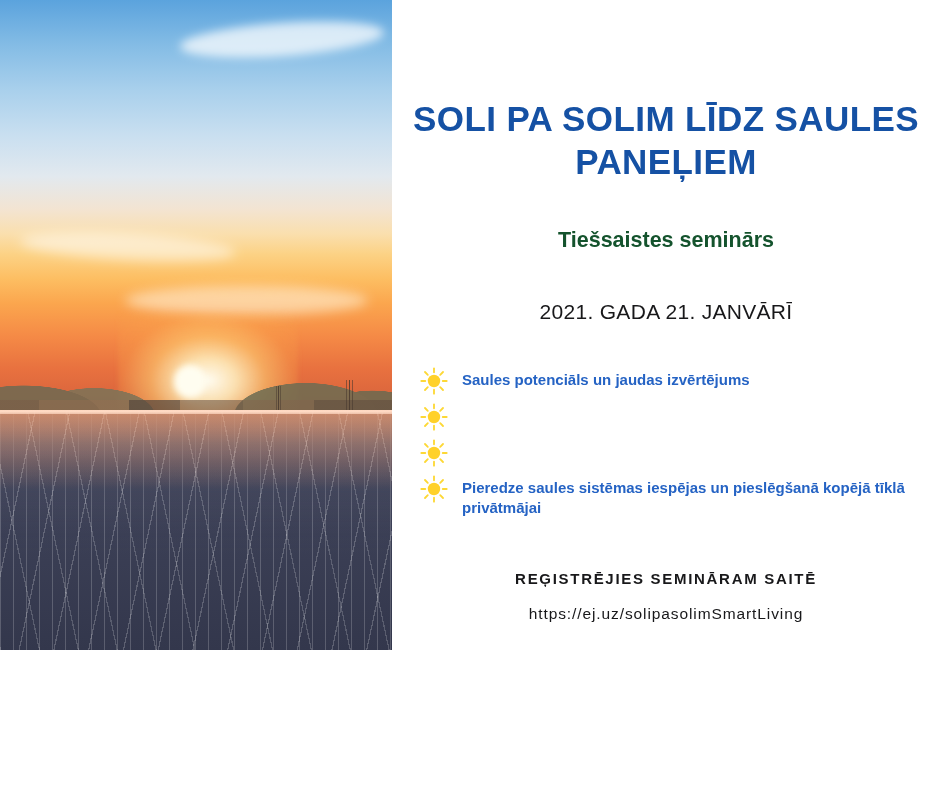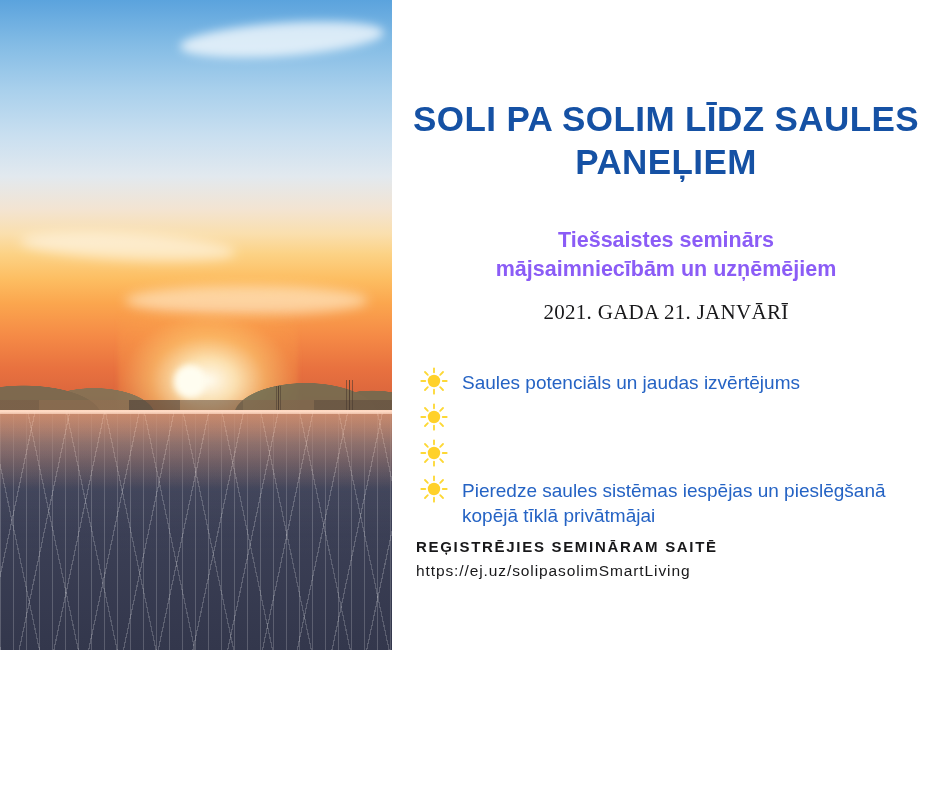--- a/index.html
+++ b/index.html
@@ -213,37 +213,37 @@
     font-weight: bold;
     line-height: 1.22;
     letter-spacing: .4px;
   }
   .subtitle {
     position: absolute;
     left: 24px;
     top: 226px;
     width: 500px;
     text-align: center;
-    color: #8b5cf6;
+    color: #14532d;
     font-size: 21.5px;
     font-weight: bold;
     line-height: 1.33;
   }
   .datetime {
     position: absolute;
     left: 24px;
     top: 297px;
     width: 500px;
     text-align: center;
     color: #18181a;
     font-size: 21px;
     font-weight: normal;
     line-height: 1.45;
   }
-  .datetime .d-date { letter-spacing: .3px; font-family: Liberation Serif, serif; }
+  .datetime .d-date { letter-spacing: .3px; }
 
   .bullets {
     position: absolute;
     left: 28px;
     top: 366px;
     width: 510px;
   }
   .bullet {
     display: flex;
     align-items: flex-start;
@@ -252,42 +252,44 @@
   }
   .sun-icon {
     flex: 0 0 auto;
     width: 28px;
     height: 28px;
     margin-right: 14px;
     margin-top: 1px;
   }
   .bullet-text {
     color: #2563c4;
-    font-size: 19px;
+    font-size: 15px;
     line-height: 1.34;
     padding-top: 4px;
+    font-weight: bold;
   }
 
   .register {
     position: absolute;
     left: 24px;
-    top: 538px;
+    top: 570px;
     width: 500px;
+    text-align: center;
   }
   .register-head {
     color: #18181a;
     font-size: 15px;
     font-weight: bold;
     letter-spacing: 1.7px;
   }
   .register-link {
     color: #18181a;
     font-size: 15.5px;
     letter-spacing: .9px;
-    margin-top: 7px;
+    margin-top: 18px;
   }
 
   
   .logobar {
     position: absolute;
     left: 0;
     top: 650px;
     width: 940px;
     height: 138px;
     background: #ffffff;
@@ -313,21 +315,20 @@
   <div class="panel-fan"></div>
   <div class="panel-gloss"></div>
 </div>
 
 <div class="content">
 
   <div class="title">SOLI PA SOLIM LĪDZ SAULES PANEĻIEM</div>
 
   <div class="subtitle">
     <div>Tiešsaistes seminārs</div>
-    <div>mājsaimniecībām un uzņēmējiem</div>
   </div>
 
   <div class="datetime">
     <div class="d-date">2021. GADA 21. JANVĀRĪ</div>
   </div>
 
   <div class="bullets">
 
     <div class="bullet">
       <span class="sun-icon">

